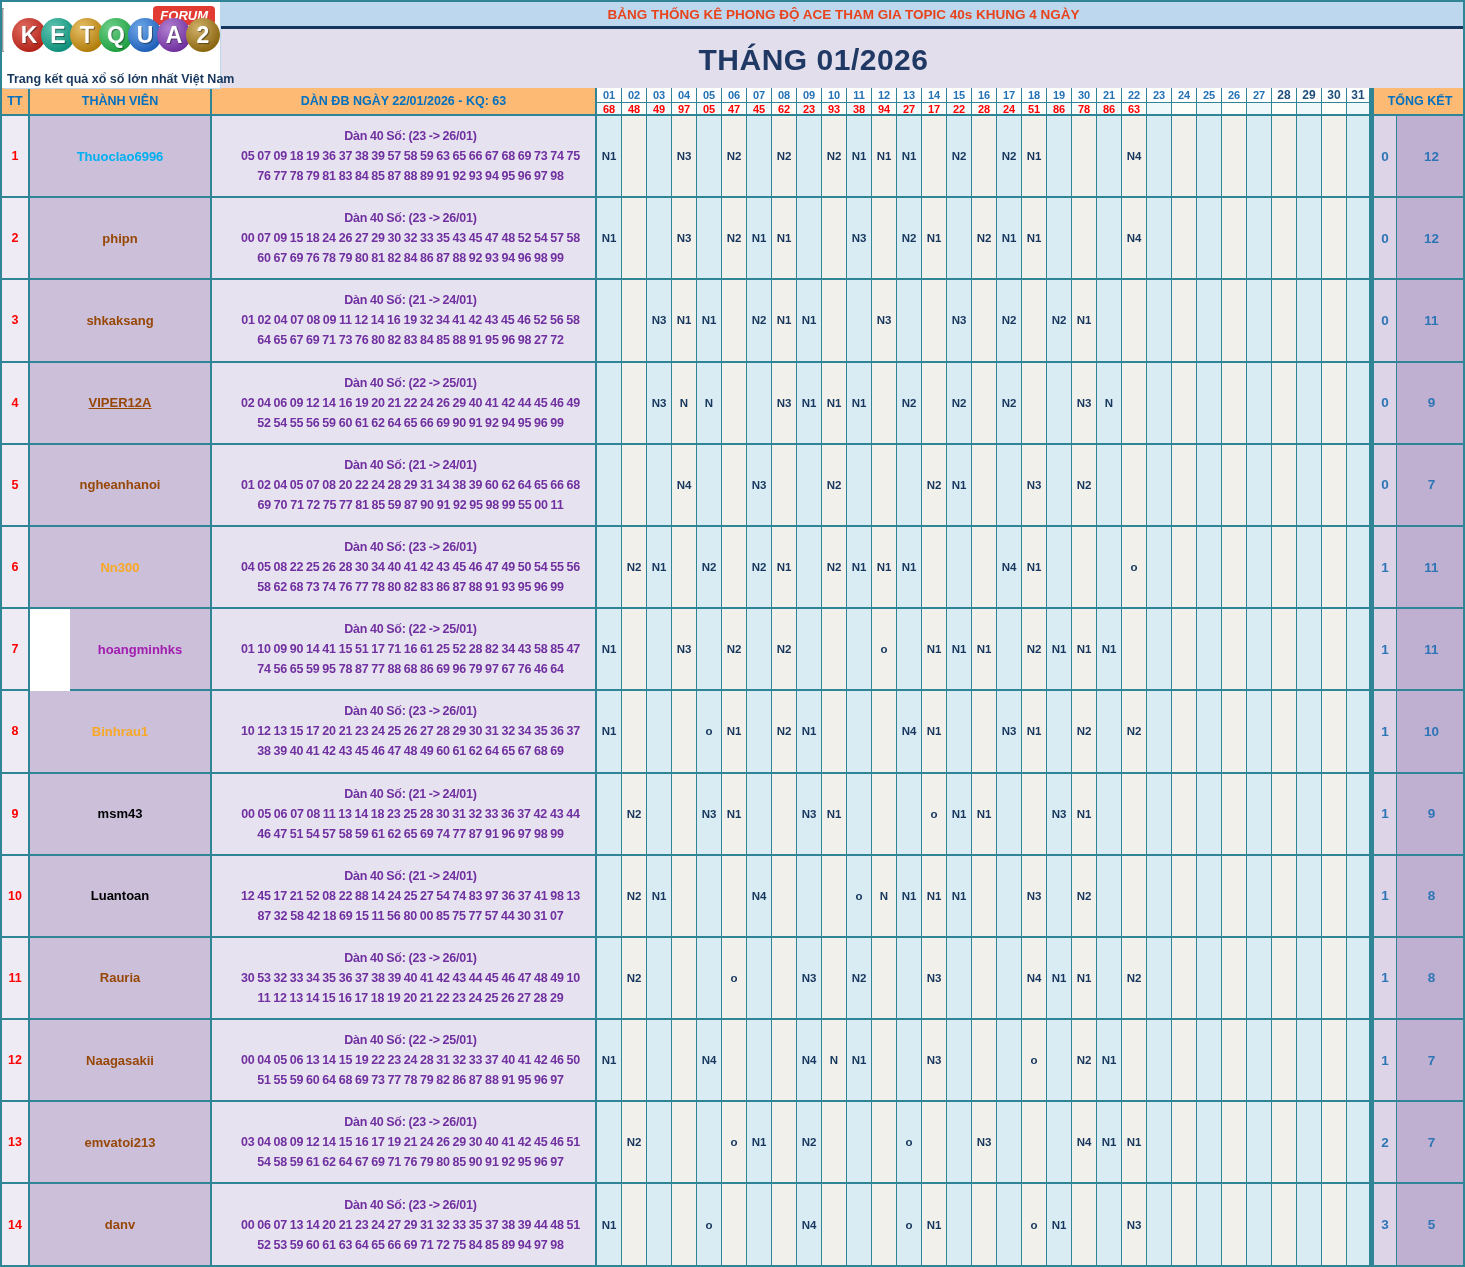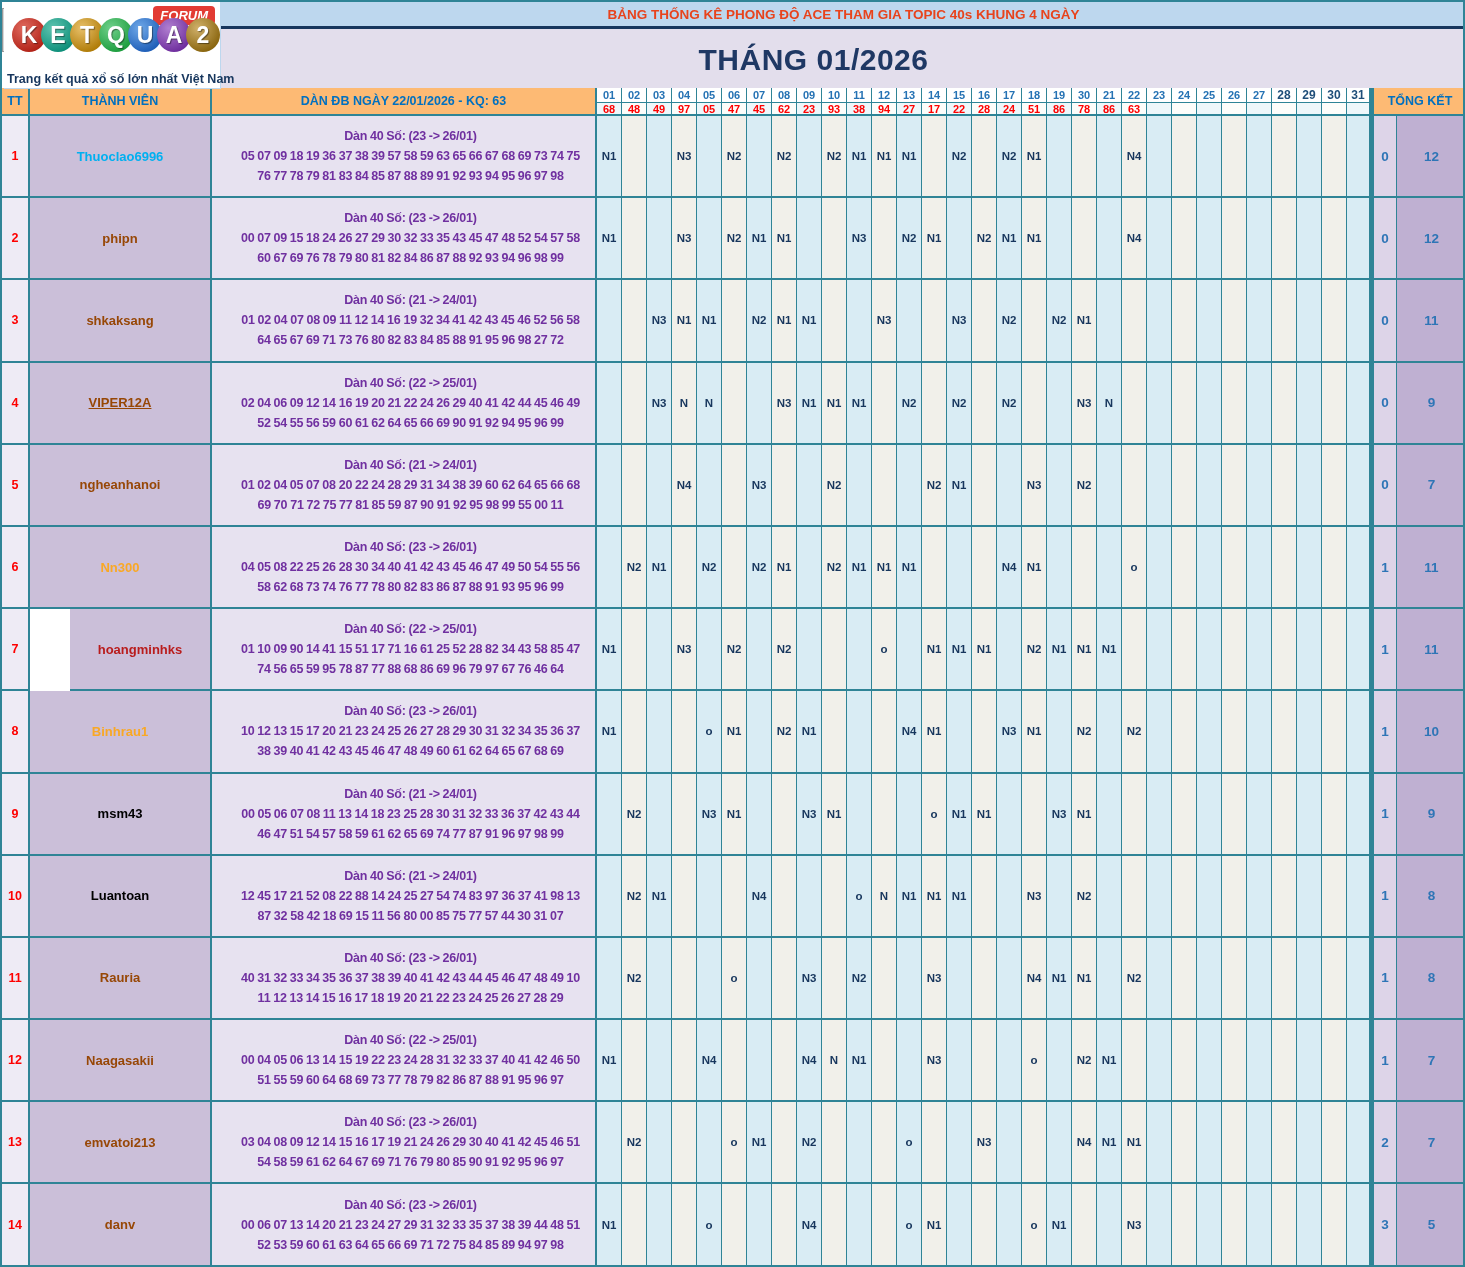--- a/index.html
+++ b/index.html
@@ -373,21 +373,21 @@
       <div class="day odd" style="grid-area: 8 / 28;"></div>
       <div class="day even" style="grid-area: 8 / 29;"></div>
       <div class="day odd" style="grid-area: 8 / 30;"></div>
       <div class="day even" style="grid-area: 8 / 31;"></div>
       <div class="day odd" style="grid-area: 8 / 32;"></div>
       <div class="day even" style="grid-area: 8 / 33;"></div>
       <div class="day odd d31" style="grid-area: 8 / 34;"></div>
       <div class="tot miss" style="grid-area: 8 / 35;">1</div>
       <div class="tot hit" style="grid-area: 8 / 36;">11</div>
       <div class="tt" style="grid-area: 9 / 1;">7</div>
-      <div class="member" style="grid-area: 9 / 2; color: #b91c1c; margin-left: 40px;">hoangminhks</div>
+      <div class="member" style="grid-area: 9 / 2; color: #a21caf; margin-left: 40px;">hoangminhks</div>
       <div class="dan" style="grid-area: 9 / 3;">
         <div>Dàn 40 Số: (22 -&gt; 25/01)</div>
         <div>01 10 09 90 14 41 15 51 17 71 16 61 25 52 28 82 34 43 58 85 47</div>
         <div>74 56 65 59 95 78 87 77 88 68 86 69 96 79 97 67 76 46 64</div>
       </div>
       <div class="day odd" style="grid-area: 9 / 4;">N1</div>
       <div class="day even" style="grid-area: 9 / 5;"></div>
       <div class="day odd" style="grid-area: 9 / 6;"></div>
       <div class="day even" style="grid-area: 9 / 7;">N3</div>
       <div class="day odd" style="grid-area: 9 / 8;"></div>
@@ -536,21 +536,21 @@
       <div class="day even" style="grid-area: 12 / 31;"></div>
       <div class="day odd" style="grid-area: 12 / 32;"></div>
       <div class="day even" style="grid-area: 12 / 33;"></div>
       <div class="day odd d31" style="grid-area: 12 / 34;"></div>
       <div class="tot miss" style="grid-area: 12 / 35;">1</div>
       <div class="tot hit" style="grid-area: 12 / 36;">8</div>
       <div class="tt" style="grid-area: 13 / 1;">11</div>
       <div class="member" style="grid-area: 13 / 2; color: rgb(151, 71, 6);">Rauria</div>
       <div class="dan" style="grid-area: 13 / 3;">
         <div>Dàn 40 Số: (23 -&gt; 26/01)</div>
-        <div>40 31 32 33 34 35 36 37 38 39 40 41 42 43 44 45 46 47 48 49 10</div>
+        <div>30 53 32 33 34 35 36 37 38 39 40 41 42 43 44 45 46 47 48 49 10</div>
         <div>11 12 13 14 15 16 17 18 19 20 21 22 23 24 25 26 27 28 29</div>
       </div>
       <div class="day odd" style="grid-area: 13 / 4;"></div>
       <div class="day even" style="grid-area: 13 / 5;">N2</div>
       <div class="day odd" style="grid-area: 13 / 6;"></div>
       <div class="day even" style="grid-area: 13 / 7;"></div>
       <div class="day odd" style="grid-area: 13 / 8;"></div>
       <div class="day even" style="grid-area: 13 / 9;">o</div>
       <div class="day odd" style="grid-area: 13 / 10;"></div>
       <div class="day even" style="grid-area: 13 / 11;"></div>

